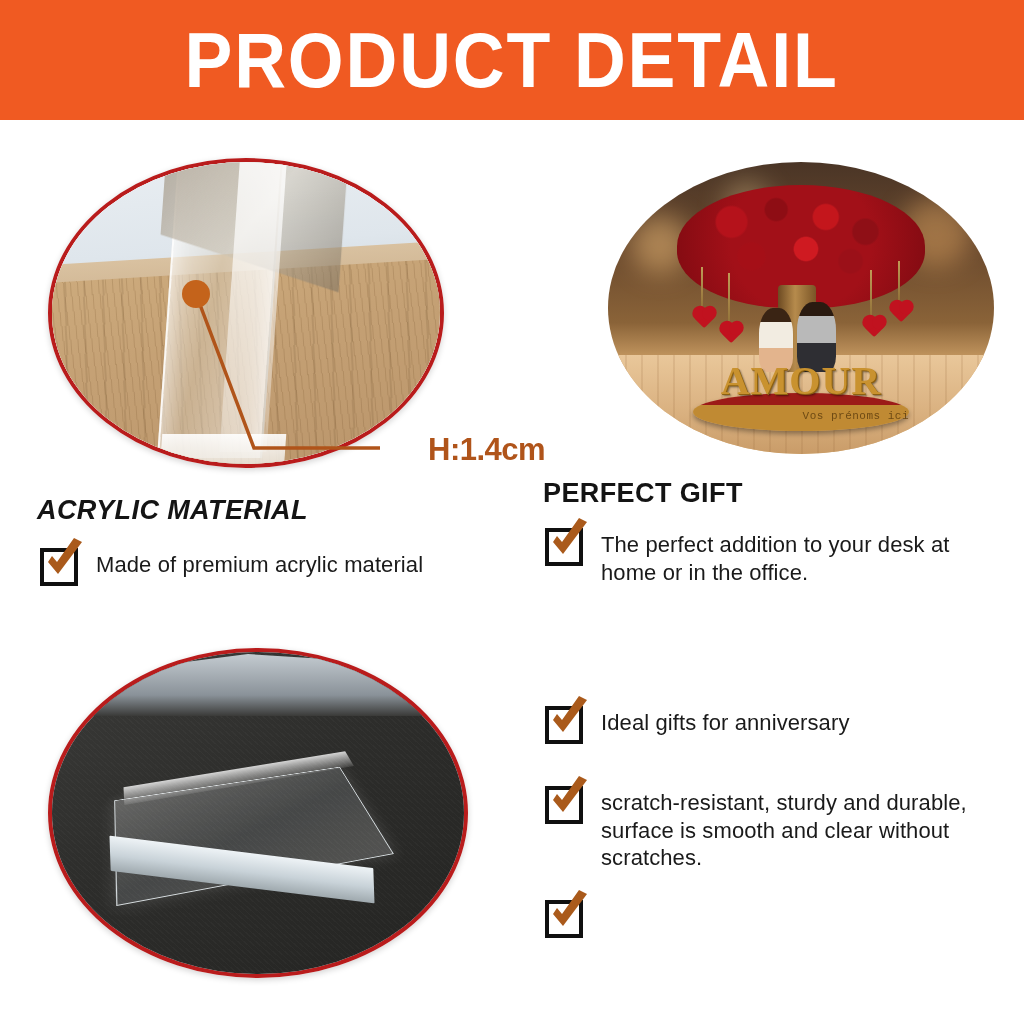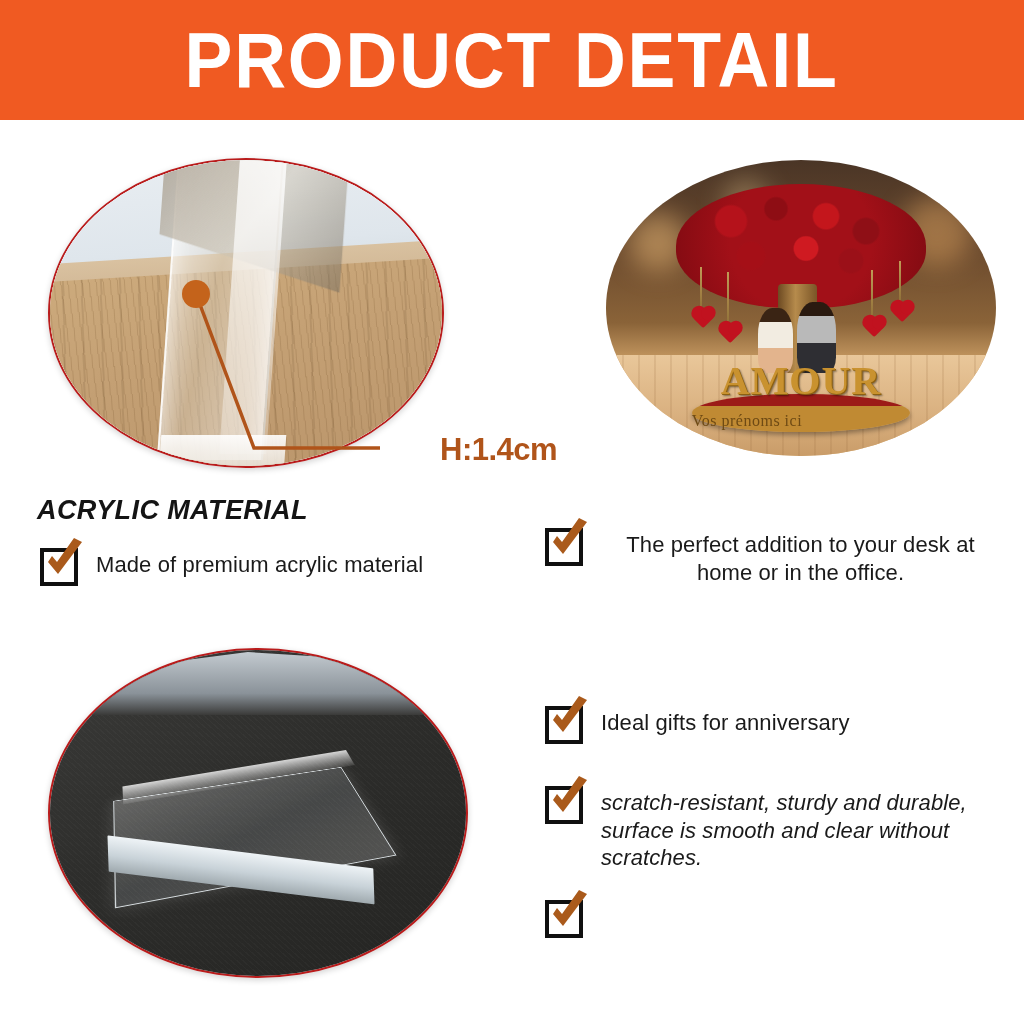--- a/index.html
+++ b/index.html
@@ -26,21 +26,21 @@
     transform:scaleX(0.92);
     line-height:1;
     white-space:nowrap;
   }
 
   
   .oval {
     position:absolute;
     border-radius:50%;
     overflow:hidden;
-    border:2px solid #b91c1c;
+    border:4px solid #b91c1c;
     box-shadow:0 2px 6px rgba(0,0,0,0.18);
   }
   .oval-inner { position:absolute; inset:0; overflow:hidden; }
 
   
   #oval-edge { left:48px; top:158px; width:396px; height:310px; }
   .wood-scene { position:absolute; inset:0; background:#f4f6f8; }
   .wood-wall {
     position:absolute; left:0; top:0; width:100%; height:44%;
     background:linear-gradient(175deg,#e9eef2 0%, #dfe6ec 60%, #cfd8de 100%);
@@ -135,23 +135,23 @@
     letter-spacing:1px;
   }
   .base-disc {
     position:absolute; left:22%; top:79%; width:56%; height:13%;
     border-radius:50%;
     background:linear-gradient(180deg,#9c1b18 0 32%, #c08a33 32% 100%);
     box-shadow:0 3px 5px rgba(0,0,0,.35);
   }
   .base-text {
     position:absolute; left:22%; top:85%; width:56%;
-    text-align:left;
-    font-family:Liberation Serif, serif;
-    font-size:16px; color:#6e4a14; letter-spacing:.5px;
+    text-align:right;
+    font-family:Liberation Mono, monospace;
+    font-size:11px; color:#6e4a14; letter-spacing:.5px;
   }
 
   
   #oval-block { left:48px; top:648px; width:420px; height:330px; }
   .slate { position:absolute; inset:0; background:
       repeating-linear-gradient(42deg, rgba(255,255,255,.025) 0 1px, rgba(0,0,0,0) 1px 4px),
       linear-gradient(150deg,#3b3b39 0%, #2d2d2b 45%, #242422 100%); }
   .slate-edge { position:absolute; left:8%; top:-2%; width:86%; height:22%;
       background:linear-gradient(180deg,#cfd6db,#8a9299 70%, #3a3a38);
       clip-path:polygon(0 62%, 18% 30%, 46% 12%, 78% 22%, 100% 42%, 100% 100%, 0 100%); }
@@ -170,21 +170,21 @@
   }
   .blk-gloss {
     position:absolute; left:18%; top:35%; width:56%; height:7%;
     background:linear-gradient(180deg, rgba(255,255,255,.8), rgba(255,255,255,.1));
     transform:perspective(420px) rotateX(44deg) rotateZ(-13deg);
   }
 
   
   #callout { position:absolute; left:0; top:0; width:1024px; height:1024px; pointer-events:none; }
   .callout-label {
-    position:absolute; left:440px; top:432px;
+    position:absolute; left:428px; top:432px;
     font-size:31px; font-weight:700; color:#B0541A;
     letter-spacing:-.5px; white-space:nowrap;
   }
 
   
   .section-title {
     position:absolute;
     font-size:27px; font-weight:700; color:#141414;
     letter-spacing:.4px; white-space:nowrap;
   }
@@ -197,24 +197,24 @@
     position:absolute; left:0; top:4px; width:38px; height:38px;
     border:4px solid #101010; background:#fff;
   }
   .chk-tick { position:absolute; left:-2px; top:-8px; width:52px; height:52px; }
   .feature-text {
     font-size:22px; line-height:1.25; color:#1a1a1a;
     padding-top:7px; letter-spacing:.1px;
   }
 
   #feat-acrylic-0 { left:40px; top:544px; width:480px; }
-  #feat-gift-0 { left:545px; top:524px; width:455px;text-align:center; }
+  #feat-gift-0 { left:545px; top:524px; width:455px; }
   #feat-gift-1 { left:545px; top:622px; width:455px; }
   #feat-gift-2 { left:545px; top:702px; width:455px; }
-  #feat-gift-3 { left:545px; top:782px; width:465px;font-style:italic; }
+  #feat-gift-3 { left:545px; top:782px; width:465px; }
   #feat-gift-4 { left:545px; top:896px; width:455px; }
 </style>
 </head>
 <body>
 
 <div id="page">
 
   <div class="banner">
     <div class="banner-title">PRODUCT DETAIL</div>
   </div>
@@ -285,20 +285,21 @@
   <div class="feature" id="feat-acrylic-0">
     <span class="chk">
       <span class="chk-box"></span>
       <svg class="chk-tick" viewBox="0 0 52 52">
         <path d="M10 26 L20 38 L44 6 L36 2 L19 26 L14 20 Z" fill="#AA5A1B"></path>
       </svg>
     </span>
     <span class="feature-text">Made of premium acrylic material</span>
   </div>
 
+  <div class="section-title" id="title-gift">PERFECT GIFT</div>
 
   <div class="feature" id="feat-gift-0">
     <span class="chk">
       <span class="chk-box"></span>
       <svg class="chk-tick" viewBox="0 0 52 52">
         <path d="M10 26 L20 38 L44 6 L36 2 L19 26 L14 20 Z" fill="#AA5A1B"></path>
       </svg>
     </span>
     <span class="feature-text">The perfect addition to your desk at home or in the office.</span>
   </div>

